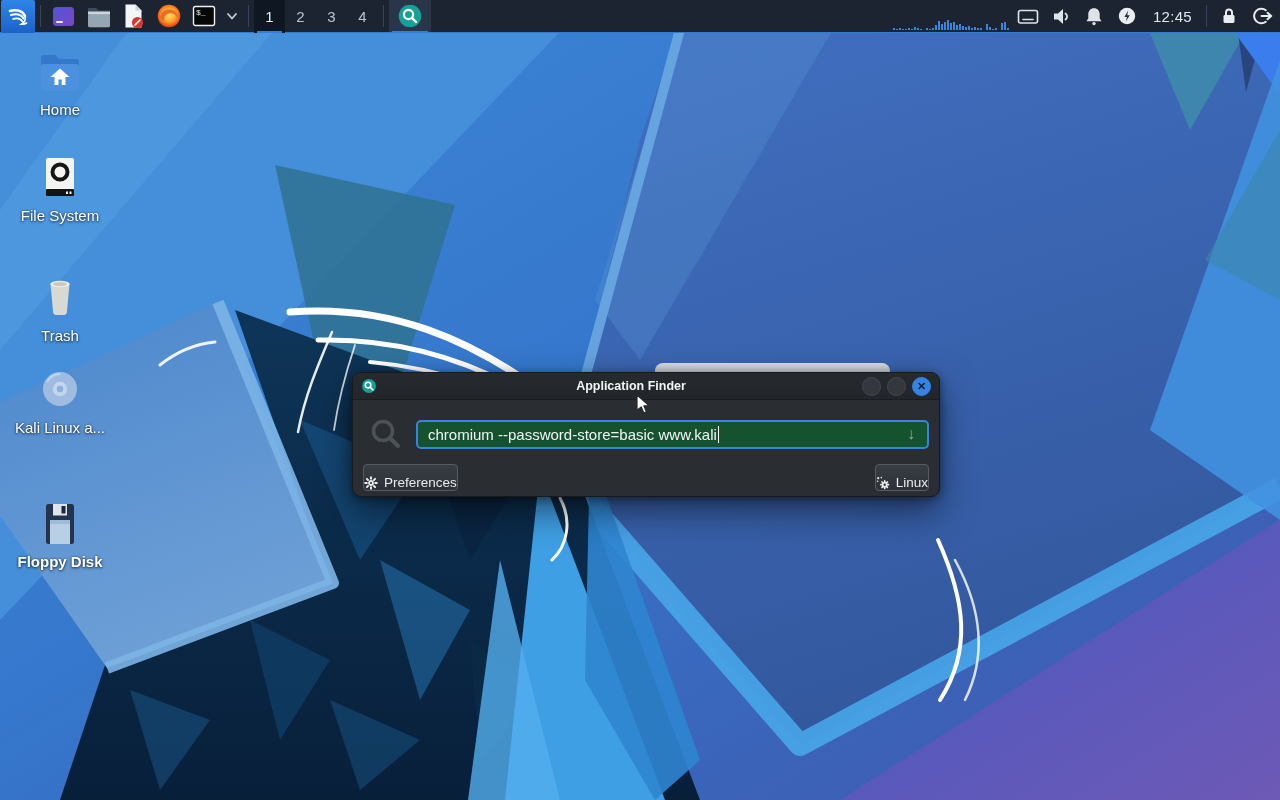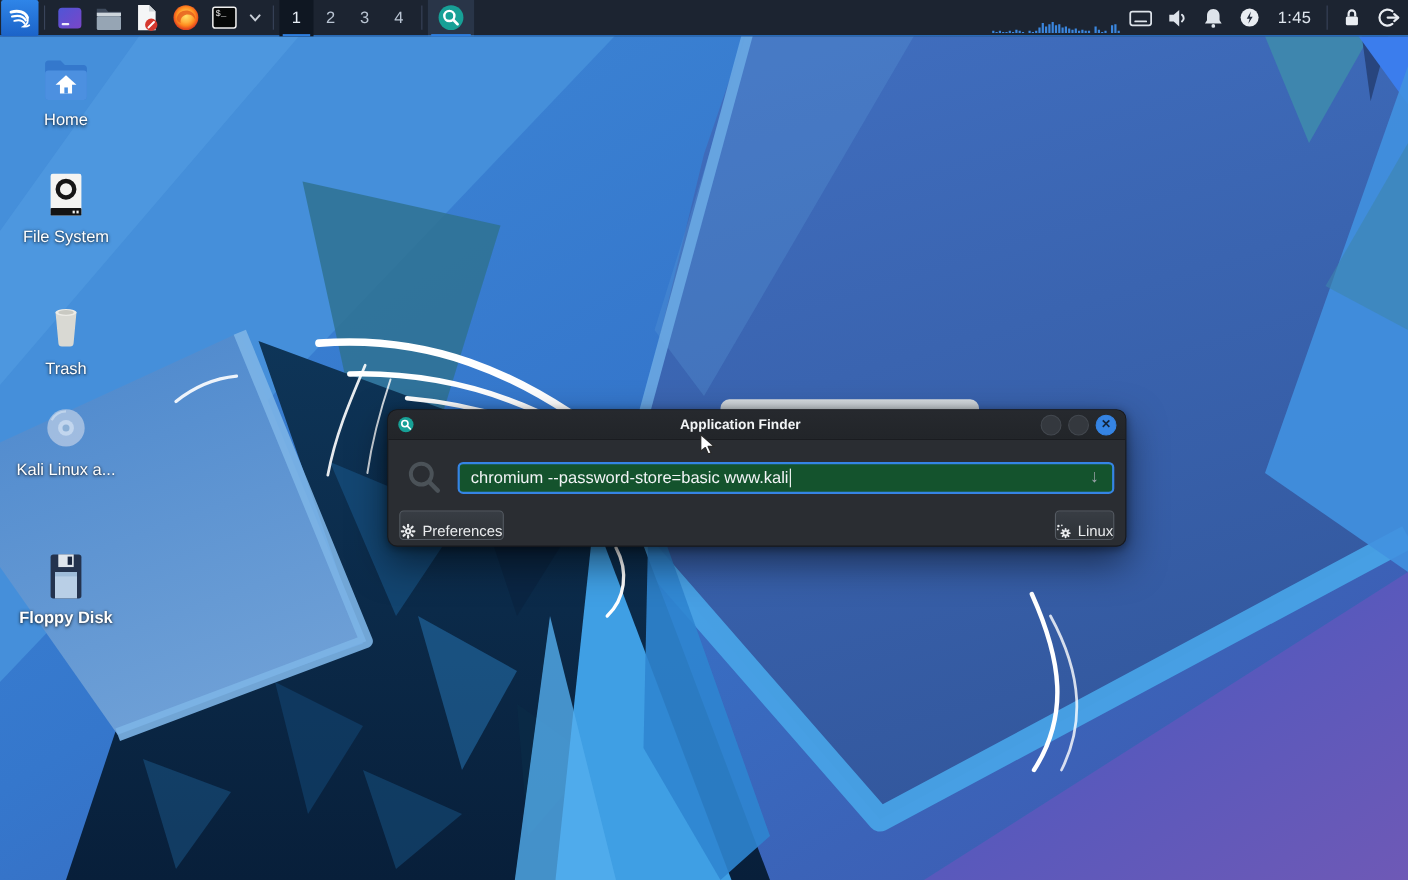--- a/index.html
+++ b/index.html
@@ -36,21 +36,21 @@
   .dicon { position:absolute; left:5px; width:110px; text-align:center; z-index:10; cursor:default; }
   .dicon svg { display:block; margin:0 auto; }
   .dlabel { display:block; margin-top:7px; color:#ffffff; font-size:15px;
             text-shadow:0 1px 3px rgba(0,0,0,.65), 0 0 2px rgba(0,0,0,.5); }
 
   
   .bg-strip { position:absolute; left:655px; top:363px; width:235px; height:14px; z-index:15;
               border-radius:8px 8px 0 0; background:linear-gradient(#d9dee2,#b6bdc3); }
 
   
-  .dialog { position:absolute; left:352px; top:372px; width:672px; height:125px; z-index:20;
+  .dialog { position:absolute; left:352px; top:372px; width:588px; height:125px; z-index:20;
             background:#2a2d32; border-radius:9px; box-shadow:0 14px 34px rgba(0,0,0,.5), 0 2px 8px rgba(0,0,0,.4);
             border:1px solid #17191d; }
   .titlebar { position:relative; height:27px; background:linear-gradient(#26292e,#222529);
               border-bottom:1px solid #1a1c20; border-radius:8px 8px 0 0;
               display:flex; align-items:center; padding:0 8px; }
   .title { position:absolute; left:60px; right:90px; text-align:center; color:#f2f4f6;
            font-size:12.5px; font-weight:bold; }
   .winbtns { margin-left:auto; display:flex; gap:6px; z-index:2; }
   .wb { width:19px; height:19px; border-radius:50%; border:1px solid #43484f;
         background:#34383e; display:flex; align-items:center; justify-content:center; padding:0; }
@@ -271,21 +271,21 @@
     </svg>
   </button>
 
   <button class="pbtn tray-btn">
     <svg width="22" height="22" viewBox="0 0 22 22">
       <circle cx="11" cy="11" r="8.2" fill="#e9edf2"></circle>
       <path d="M12.2 5.5 L8.4 12 h2.6 L9.8 16.6 L13.8 10.2 h-2.6 Z" fill="#232c3c"></path>
     </svg>
   </button>
 
-  <button class="clock">1:45</button>
+  <button class="clock">12:45</button>
 
   <div class="psep"></div>
 
   <button class="pbtn tray-btn">
     <svg width="22" height="22" viewBox="0 0 22 22">
       <rect x="5.5" y="10" width="11" height="8" rx="1.4" fill="#e9edf2"></rect>
       <path d="M8 10 v-2.6 a3 3 0 0 1 6 0 V10" fill="none" stroke="#e9edf2" stroke-width="2"></path>
     </svg>
   </button>
 

